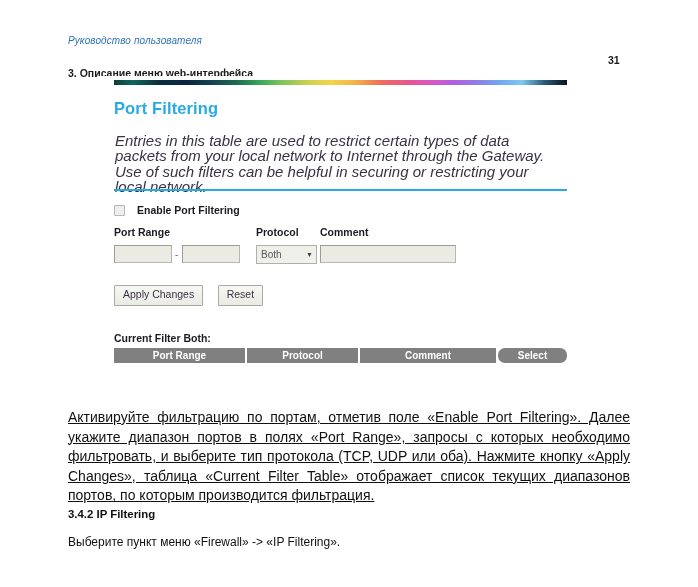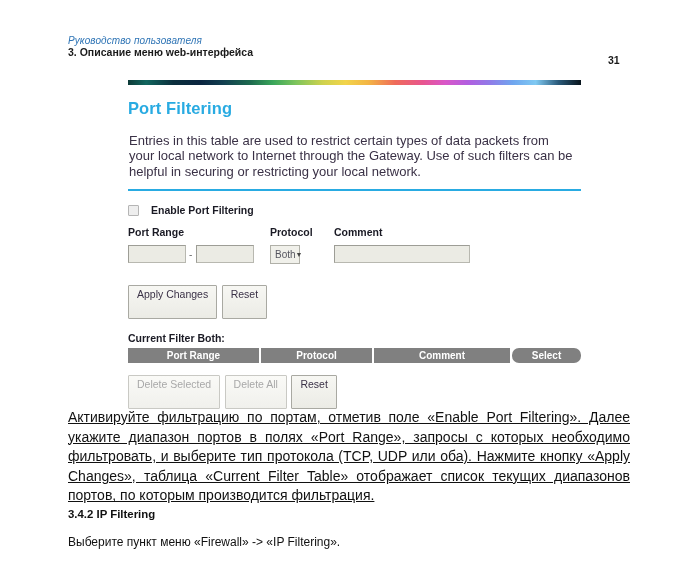--- a/index.html
+++ b/index.html
@@ -25,38 +25,38 @@
     position: absolute;
     left: 68px; top: 35px;
     font-size: 10px;
     color: #2e74b5;
     letter-spacing: .1px;
     white-space: nowrap;
     font-style: italic;
   }
   .hdr-section {
     position: absolute;
-    left: 68px; top: 46px;
+    left: 68px; top: 67px;
     font-size: 10.5px;
     font-weight: bold;
     color: #1a1a1a;
     white-space: nowrap;
   }
   .hdr-page {
     position: absolute;
     left: 608px; top: 54px;
     font-size: 10.5px;
     font-weight: bold;
     color: #1a1a1a;
   }
 
   
   .shot {
     position: absolute;
-    left: 111px;
+    left: 97px;
     top: 76px;
     width: 470px;
     height: 328px;
     background: #ffffff;
     font-family: "Liberation Sans", sans-serif;
   }
   .shot-gradient {
     position: absolute;
     left: 17px; top: 4px;
     width: 453px; height: 5px;
@@ -89,23 +89,24 @@
     font-size: 16.5px;
     font-weight: bold;
     color: #29abe2;
     letter-spacing: .1px;
   }
 
   .shot-desc {
     position: absolute;
     left: 18px; top: 57px;
     width: 448px;
-    font-size: 13px;
+    font-size: 15px;
     line-height: 15.4px;
     color: #3a3146;
+    font-style: italic;
   }
 
   .shot-rule {
     position: absolute;
     left: 17px; top: 113px;
     width: 453px; height: 2px;
     background: #29abe2;
   }
 
   
@@ -166,21 +167,21 @@
     box-sizing: border-box;
   }
   .f-port1 { left: 0px;  top: 0px; width: 58px; }
   .f-dash  { left: 61px; top: 4px; font-size: 10px; color: #6a6a6a; position: absolute; }
   .f-port2 { left: 68px; top: 0px; width: 58px; }
   .f-comment { left: 206px; top: 0px; width: 136px; }
 
   .sel {
     position: absolute;
     left: 142px; top: 0px;
-    width: 30px; height: 19px;
+    width: 61px; height: 19px;
     background: #f0f0ea;
     border: 1px solid #b0b0a8;
     box-sizing: border-box;
     display: flex;
     align-items: center;
     padding: 0 3px 0 4px;
     font-size: 10px;
     color: #55555f;
   }
   .sel-caret {
@@ -198,23 +199,24 @@
   .btn-row-2 {
     position: absolute;
     left: 17px; top: 298px;
   }
   .btn {
     display: inline-block;
     border: 1px solid #a9a9a2;
     background: linear-gradient(to bottom, #f7f7f3 0%, #ebebe5 100%);
     color: #3a3146;
     font-size: 10.5px;
-    padding: 3px 8px 17px 8px;
+    padding: 3px 8px 4px 8px;
     border-radius: 1px;
     box-sizing: border-box;
+    margin-right: 10px;
     line-height: 1.1;
     white-space: nowrap;
   }
   .btn.disabled {
     color: #a8a8a8;
     border-color: #c9c9c4;
     background: linear-gradient(to bottom, #fafaf7 0%, #f0f0ec 100%);
   }
 
   
@@ -328,25 +330,20 @@
 
   <div class="cft-label">Current Filter Both:</div>
 
   <div class="cft-head">
     <div class="cft-cell cft-c0">Port Range</div>
     <div class="cft-cell cft-c1">Protocol</div>
     <div class="cft-cell cft-c2">Comment</div>
     <div class="cft-cell cft-c3">Select</div>
   </div>
 
-  <div class="btn-row-2">
-    <span class="btn disabled">Delete Selected</span>
-    <span class="btn disabled">Delete All</span>
-    <span class="btn">Reset</span>
-  </div>
 
 </div>
 
 <div class="body-para" id="para-main">Активируйте фильтрацию по портам, отметив поле «Enable Port Filtering». Далее укажите диапазон портов в полях «Port Range», запросы с которых необходимо фильтровать, и выберите тип протокола (TCP, UDP или оба). Нажмите кнопку «Apply Changes», таблица «Current Filter Table» отображает список текущих диапазонов портов, по которым производится фильтрация.</div>
 
 <div id="sub-head">3.4.2 IP Filtering</div>
 
 <div id="para-sub">Выберите пункт меню «Firewall» -&gt; «IP Filtering».</div>
 
 </body></html>

